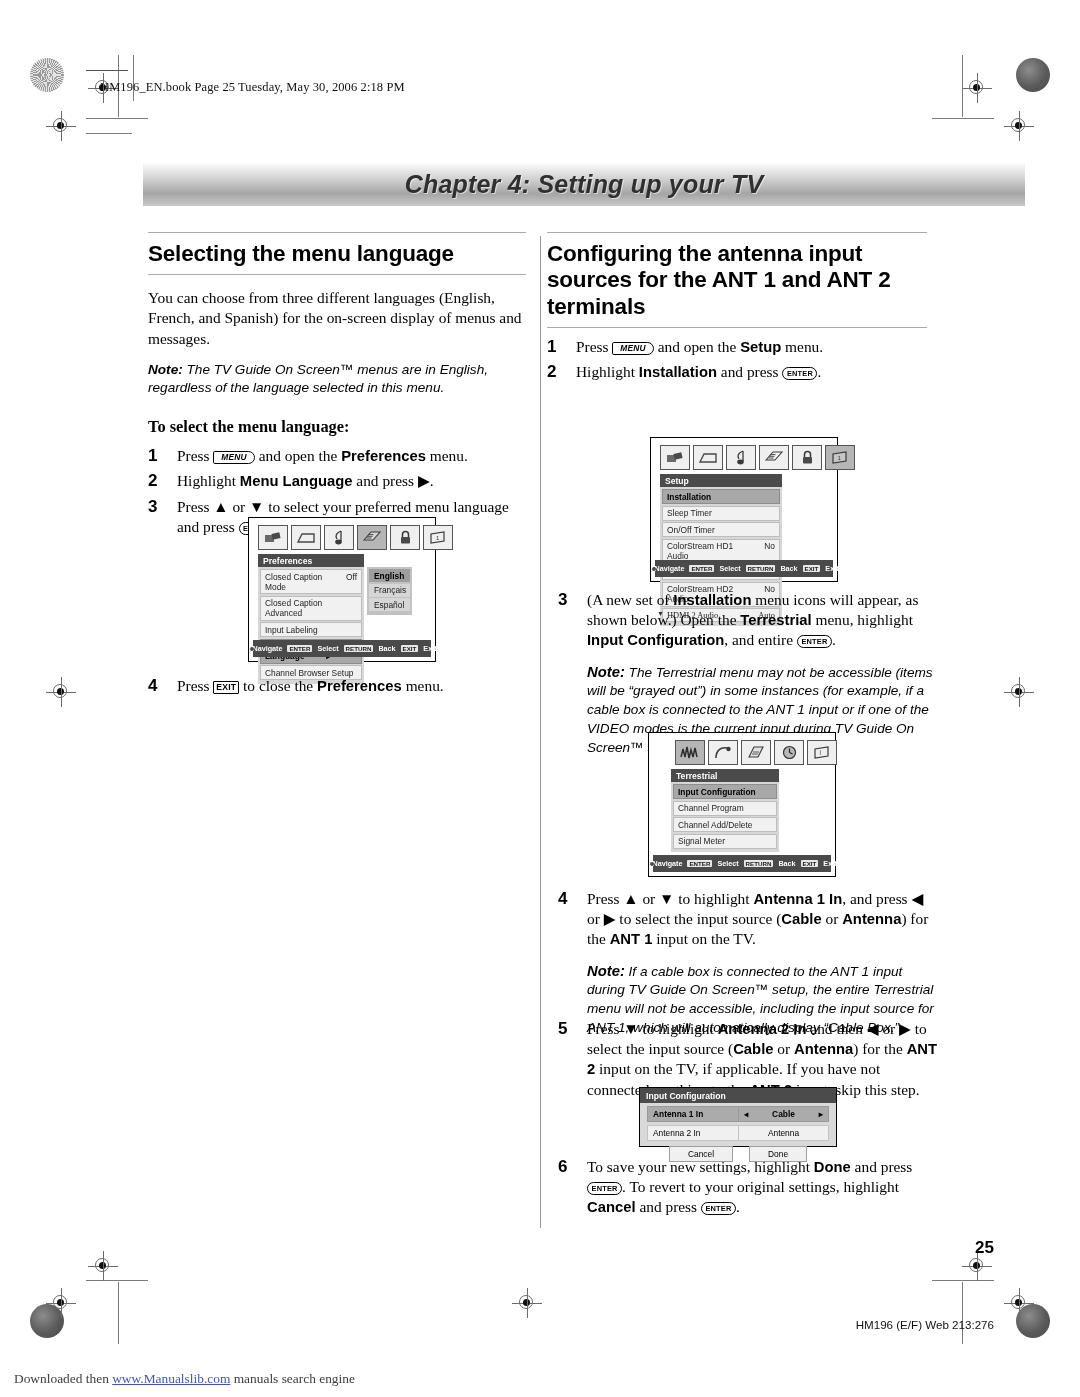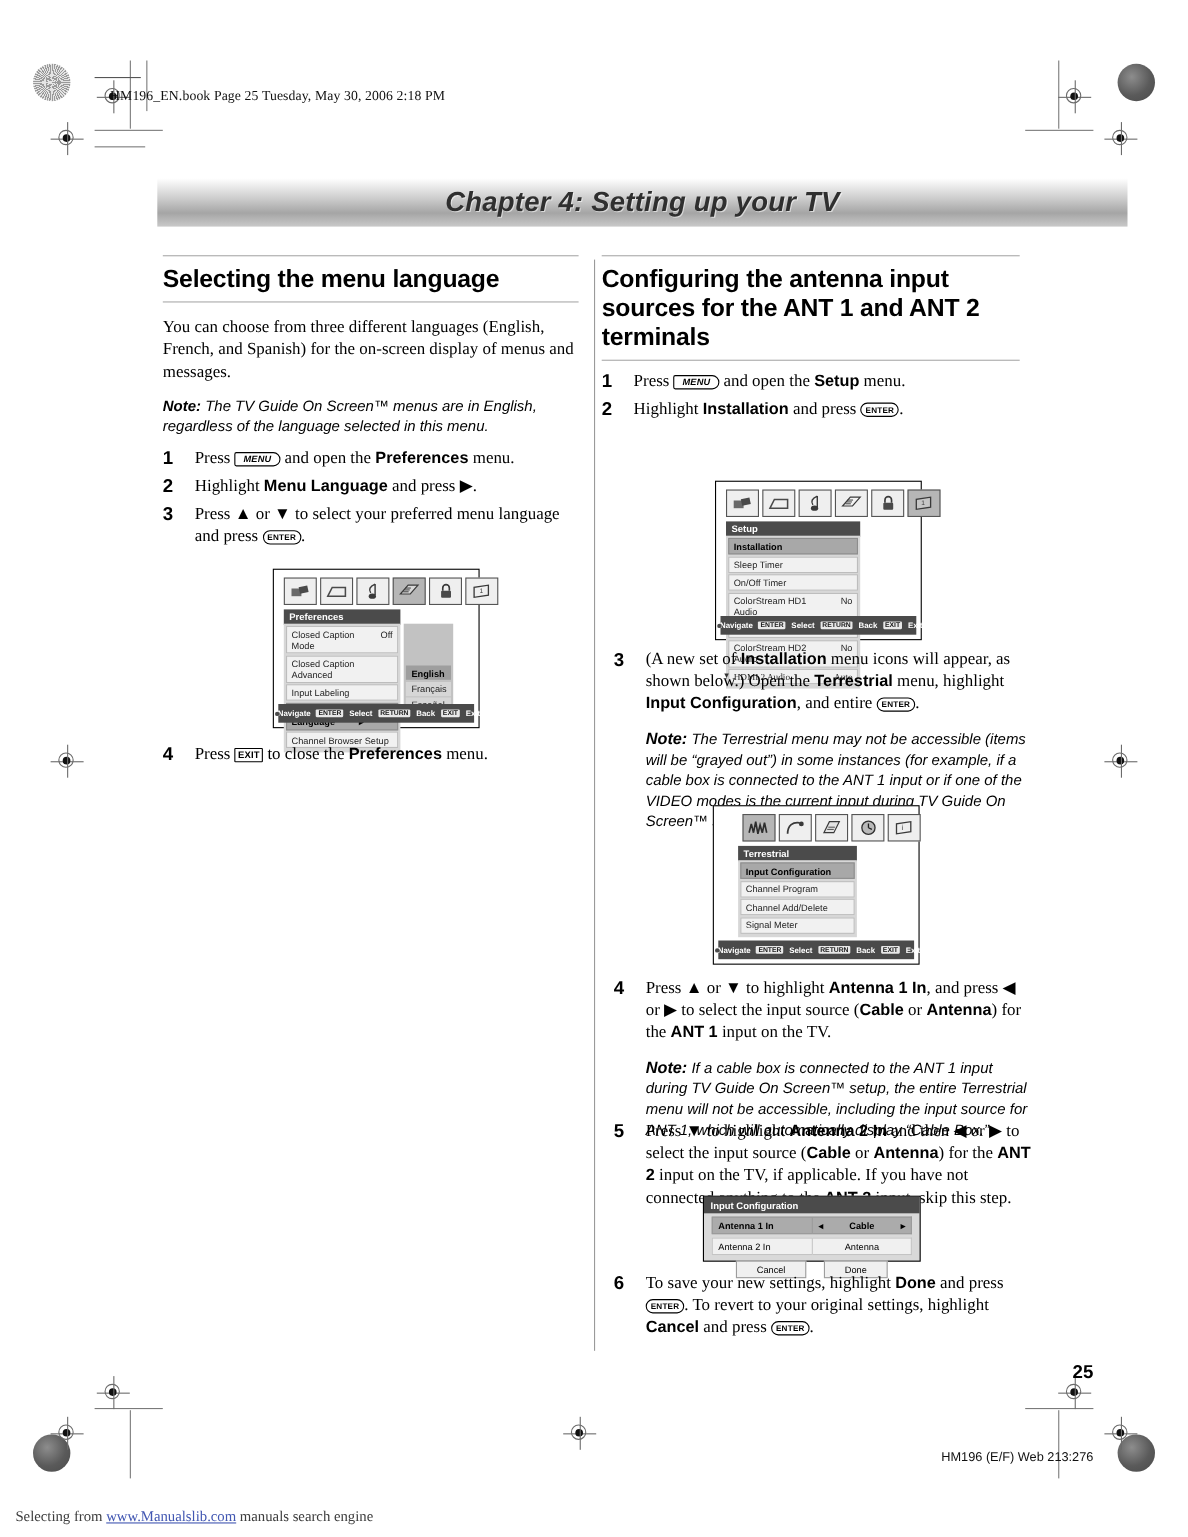--- a/index.html
+++ b/index.html
@@ -86,21 +86,21 @@
              color:#fff;background:#4b4b4b;padding:2px 5px;box-sizing:border-box;}
   .osd-list{background:#d7d7d7;padding:2px;box-sizing:border-box;}
   .osd-item{background:#f1f1f1;border:1px solid #bdbdbd;margin-bottom:1.5px;
             font-family:"Liberation Sans",sans-serif;font-size:8.4px;color:#1d1d1d;
             padding:1.5px 4px;display:flex;justify-content:space-between;box-sizing:border-box;}
   .osd-item.hl{background:#a8a8a8;font-weight:bold;color:#000;border-color:#8d8d8d;}
   .osd-item .v{margin-left:8px;}
   .osd-sub{position:absolute;background:#c2c2c2;padding:2px;}
   .osd-sub .o{background:#d6d6d6;font-family:"Liberation Sans",sans-serif;font-size:8.4px;
               padding:1.5px 5px;margin-bottom:1.5px;text-align:left;color:#1d1d1d;}
-  .osd-sub .o.hl{background:#9e9e9e;font-weight:bold;color:#000;margin-top:36px;}
+  .osd-sub .o.hl{background:#9e9e9e;font-weight:bold;color:#000;}
   .osd-foot{position:absolute;left:4px;right:4px;bottom:4px;height:17px;background:#4a4a4a;
             display:flex;align-items:center;justify-content:center;gap:5px;
             font-family:"Liberation Sans",sans-serif;font-weight:bold;font-size:7.2px;color:#fff;}
   .osd-foot .fk{background:#e8e8e8;color:#1a1a1a;border-radius:1px;padding:0 2px;font-size:6.2px;}
   .dpad{width:10px;height:10px;border-radius:50%;background:#e9e9e9;position:relative;}
   .dpad:after{content:"";position:absolute;left:3px;top:3px;width:4px;height:4px;border-radius:50%;background:#4a4a4a;}
   .scrolltri{position:absolute;left:3px;font-size:7px;color:#333;}
 
   
   .cfg{position:absolute;border:1.4px solid #000;background:#d9d9d9;box-sizing:border-box;}
@@ -188,20 +188,21 @@
 </div>
 
 <div class="col-divider"></div>
 
 <div class="col col-left">
   <h2 class="sec under">Selecting the menu language</h2>
   <p class="body">You can choose from three different languages (English, French, and Spanish) for the on-screen display of menus and messages.</p>
   <p class="note">
     <b>Note:</b><span> The TV Guide On Screen™ menus are in English, regardless of the language selected in this menu.</span>
   </p>
+  <h3 class="sub">To select the menu language:</h3>
 
   <ol class="steps">
     <li>
       <span class="num">1</span>
       <span>Press </span><span class="key menu">MENU</span><span> and open the </span><b>Preferences</b><span> menu.</span>
     </li>
     <li>
       <span class="num">2</span>
       <span>Highlight </span><b>Menu Language</b><span> and press ▶.</span>
     </li>
@@ -509,14 +510,14 @@
     <li>
       <span class="num">6</span>
       <span>To save your new settings, highlight </span><b>Done</b><span> and press </span><span class="key round">ENTER</span><span>. To revert to your original settings, highlight </span><b>Cancel</b><span> and press </span><span class="key round">ENTER</span><span>.</span>
     </li>
   </ol>
 </div>
 
 <div class="pageno">25</div>
 <div class="docid">HM196 (E/F) Web 213:276</div>
 <div class="dlbar">
-  <span>Selecting from </span><a href="#">www.Manualslib.com</a><span> manuals search engine</span>
+  <span>Downloaded then </span><a href="#">www.Manualslib.com</a><span> manuals search engine</span>
 </div>
 
 </body></html>

